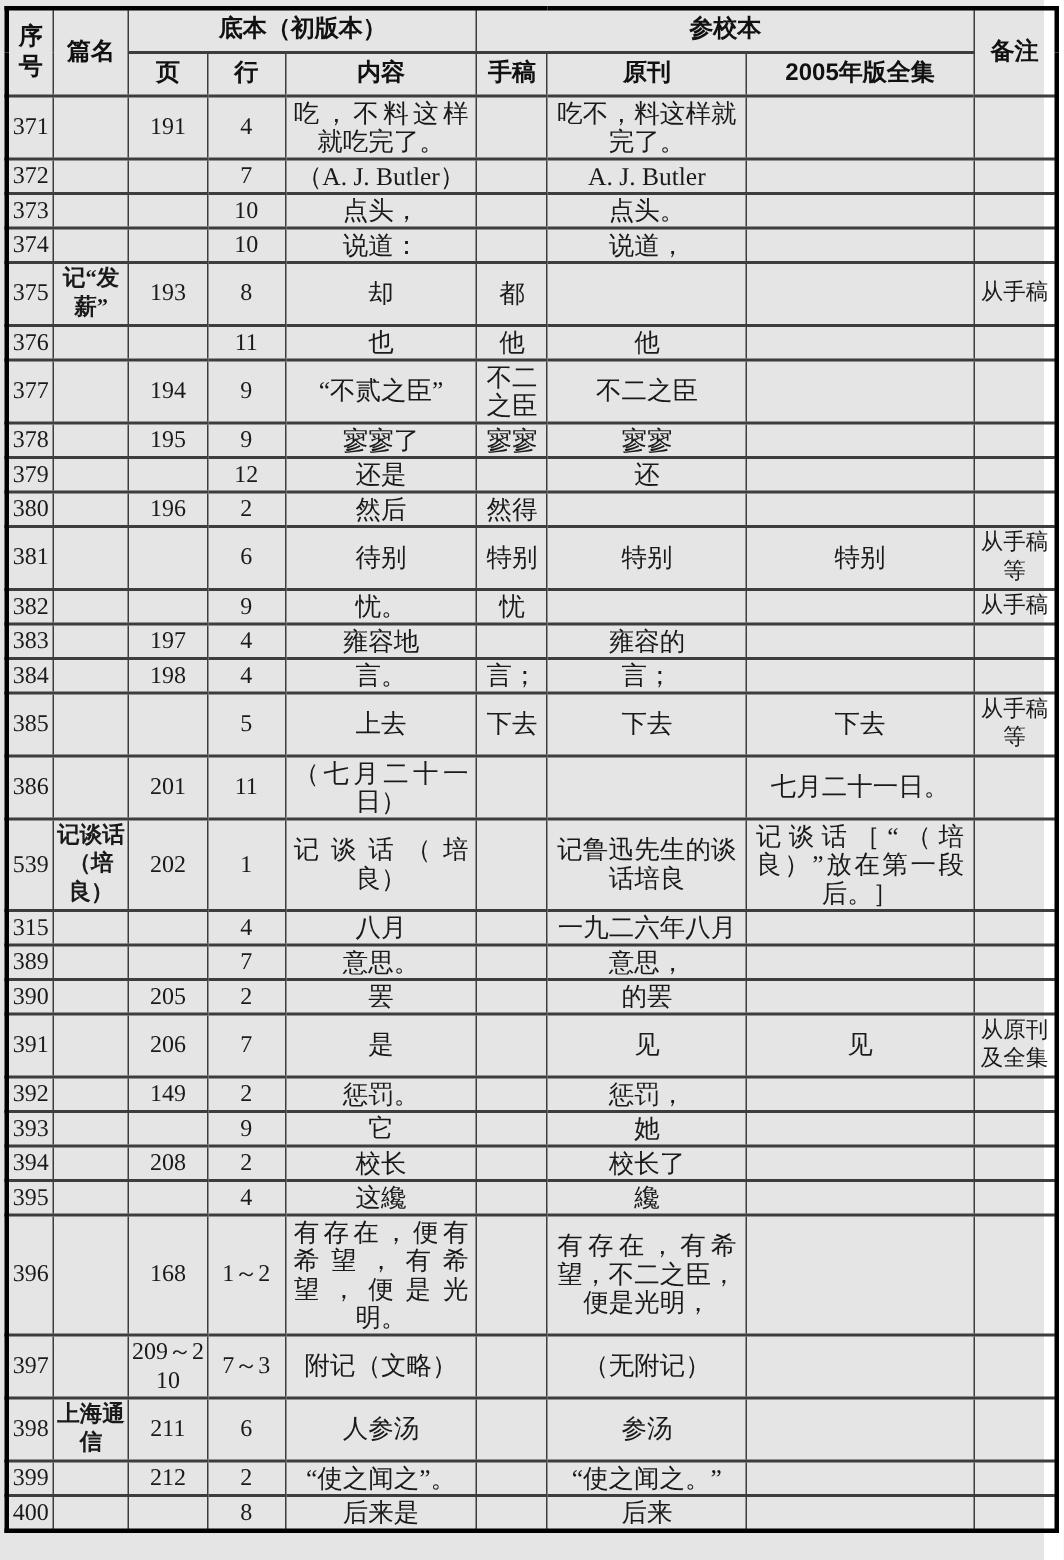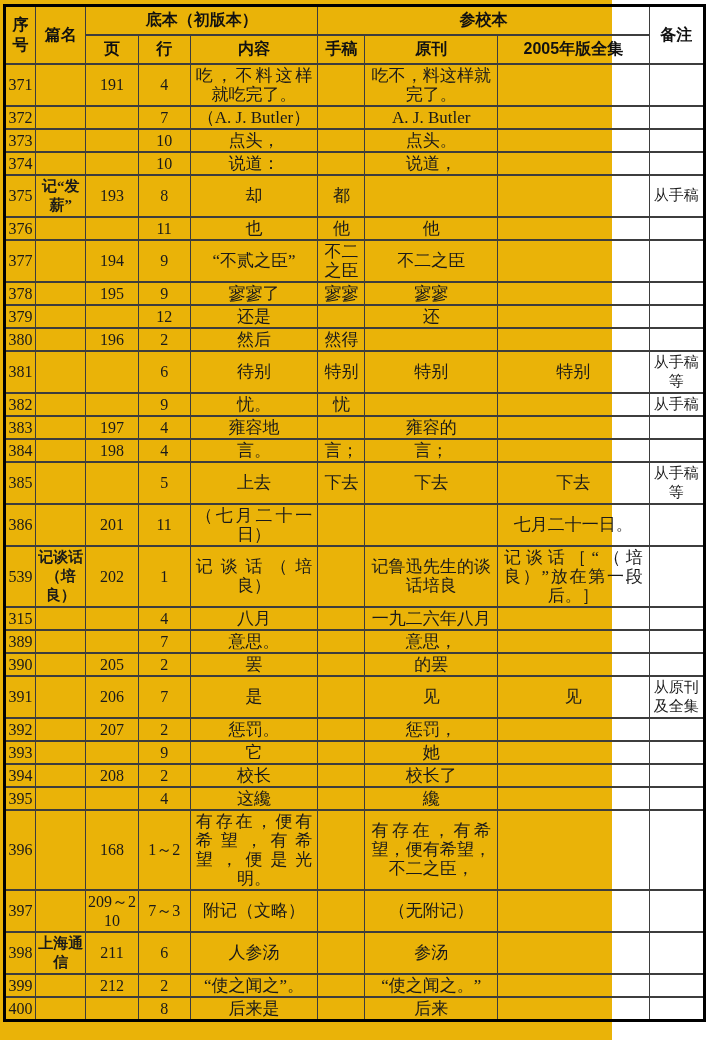--- a/index.html
+++ b/index.html
@@ -1,21 +1,21 @@
 <!DOCTYPE html>
 <html><head>
 <meta charset="utf-8">
 <style>
   html, body { margin: 0; padding: 0; background: #ffffff; }
   .page {
     box-sizing: border-box;
-    width: 612px;
+    width: 696px;
     min-height: 1040px;
     padding: 4px 3px;
-    background: #eab308;
+    background: #e5e5e5;
   }
   table.collation {
     border-collapse: collapse;
     table-layout: fixed;
     width: 703px;
     border: 3px solid #000;
     color: #1a1a1a;
   }
   th, td {
     border: 1px solid #3d3d3d;
@@ -312,21 +312,21 @@
     <td class="c-line">7</td>
     <td class="c-content">是</td>
     <td class="c-ms"></td>
     <td class="c-orig">见</td>
     <td class="c-ed">见</td>
     <td class="c-note">从原刊及全集</td>
   </tr>
         <tr>
     <td class="c-no">392</td>
     <td class="c-title"></td>
-    <td class="c-page">207</td>
+    <td class="c-page">149</td>
     <td class="c-line">2</td>
     <td class="c-content">惩罚。</td>
     <td class="c-ms"></td>
     <td class="c-orig">惩罚，</td>
     <td class="c-ed"></td>
     <td class="c-note"></td>
   </tr>
         <tr>
     <td class="c-no">393</td>
     <td class="c-title"></td>
@@ -360,21 +360,21 @@
     <td class="c-ed"></td>
     <td class="c-note"></td>
   </tr>
         <tr>
     <td class="c-no">396</td>
     <td class="c-title"></td>
     <td class="c-page">168</td>
     <td class="c-line">1～2</td>
     <td class="c-content">有存在，便有希望，有希望，便是光明。</td>
     <td class="c-ms"></td>
-    <td class="c-orig">有存在，有希望，便有希望，不二之臣，</td>
+    <td class="c-orig">有存在，有希望，不二之臣，便是光明，</td>
     <td class="c-ed"></td>
     <td class="c-note"></td>
   </tr>
         <tr>
     <td class="c-no">397</td>
     <td class="c-title"></td>
     <td class="c-page">209～210</td>
     <td class="c-line">7～3</td>
     <td class="c-content">附记（文略）</td>
     <td class="c-ms"></td>

